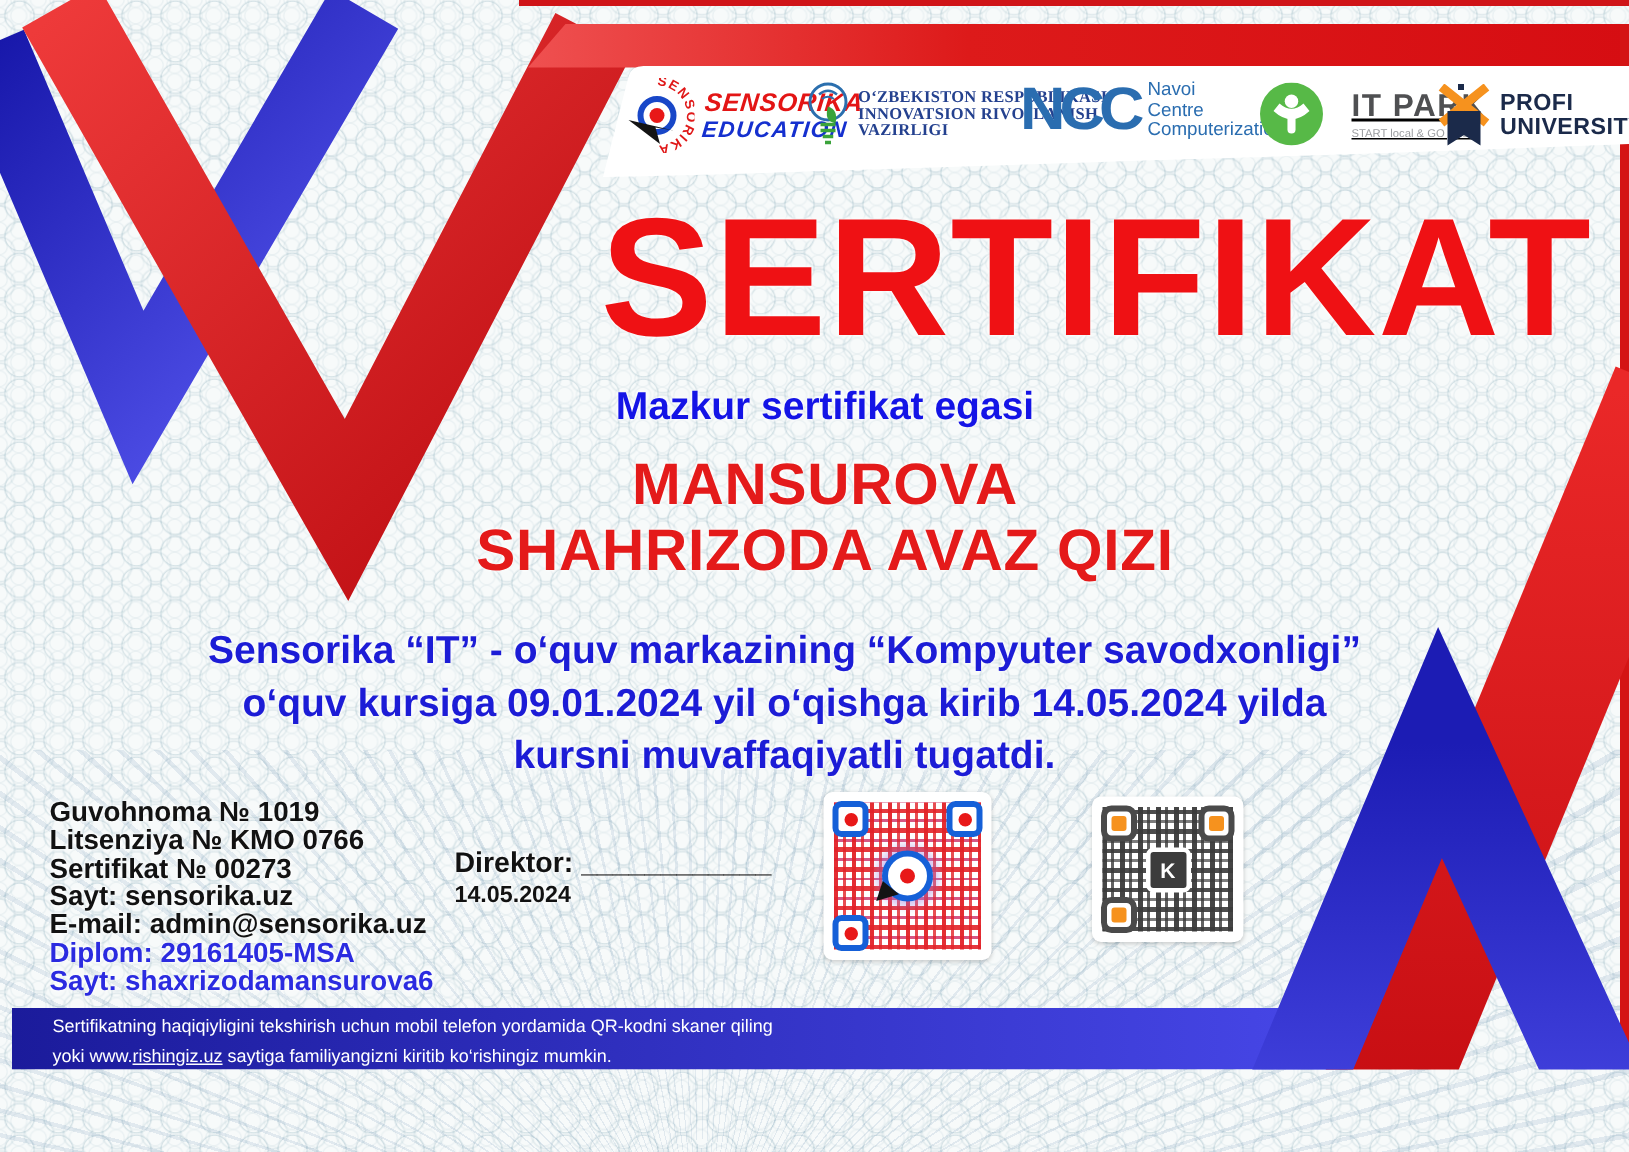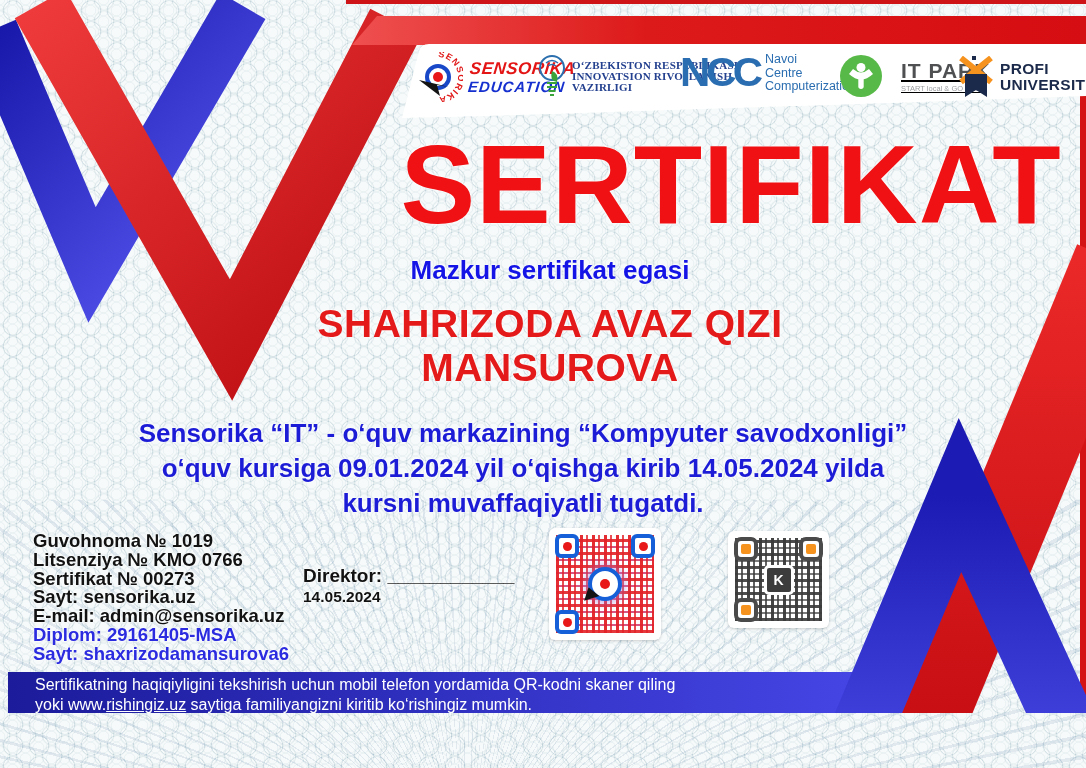--- a/index.html
+++ b/index.html
@@ -68,21 +68,21 @@
     width:26px; height:26px; border-radius:50%; background:#fff; border:4px solid #1560d8;
     display:flex; align-items:center; justify-content:center; box-shadow:0 0 6px 4px rgba(160,120,220,.45); }
   .qr-center-logo .dot-red { width:10px; height:10px; }
   .qr-cursor { position:absolute; left:-6px; bottom:-6px; width:0; height:0;
     border-left:13px solid #141414; border-top:5px solid transparent; border-bottom:9px solid transparent; transform:rotate(18deg); }
   .kwork-center { position:absolute; left:50%; top:50%; transform:translate(-50%,-50%);
     width:24px; height:24px; border-radius:5px; background:#3c3c3c; border:3px solid #fff;
     color:#fff; font-weight:bold; font-size:14px; display:flex; align-items:center; justify-content:center; }
 
   
-  .footer-text { left:35px; top:675px; z-index:4; color:#fff; font-size:16px; line-height:19.5px; font-weight:400; }
+  .footer-text { left:35px; top:675px; z-index:4; color:#fff; font-size:12px; line-height:19.5px; font-weight:400; }
   .footer-text .lnk { text-decoration:underline; }
 </style>
 </head>
 <body>
 
 <div class="cert">
   <div class="sunburst"></div>
 
   <svg class="deco" width="1086" height="768" viewBox="0 0 1086 768">
     <defs>
@@ -195,22 +195,22 @@
     <div class="profi-text">
       <div>PROFI</div>
       <div>UNIVERSITY</div>
     </div>
   </div>
 
   <div class="abs title halo">SERTIFIKAT</div>
   <div class="abs subtitle halo">Mazkur sertifikat egasi</div>
 
   <div class="abs name halo">
+    <div>MANSUROVA</div>
     <div>SHAHRIZODA AVAZ QIZI</div>
-    <div>MANSUROVA</div>
   </div>
 
   <div class="abs bodytext halo">
     <div>Sensorika “IT” - o‘quv markazining “Kompyuter savodxonligi”</div>
     <div>o‘quv kursiga 09.01.2024 yil o‘qishga kirib 14.05.2024 yilda</div>
     <div>kursni muvaffaqiyatli tugatdi.</div>
   </div>
 
   <div class="abs details halo">
     <div>Guvohnoma № 1019</div>

